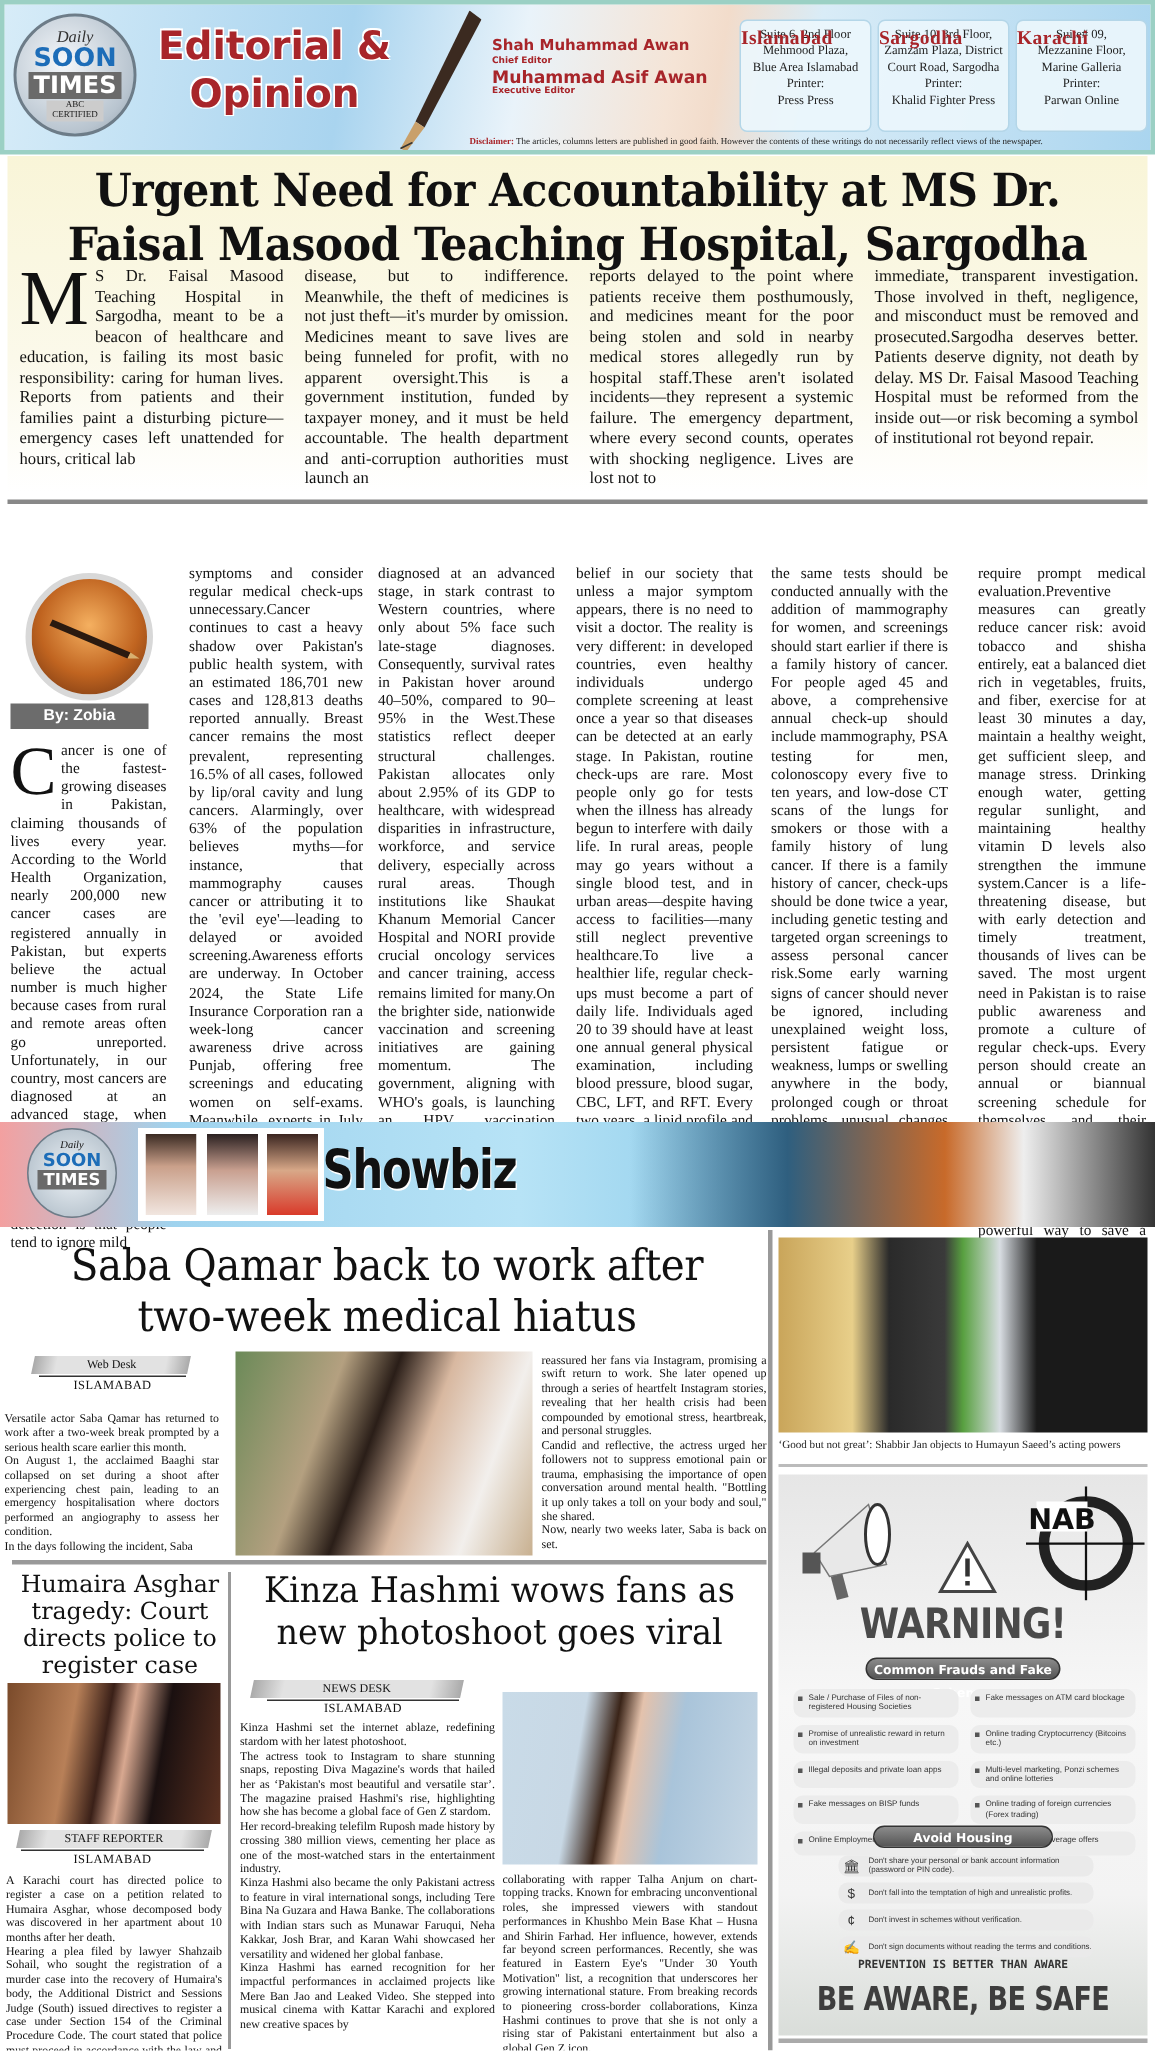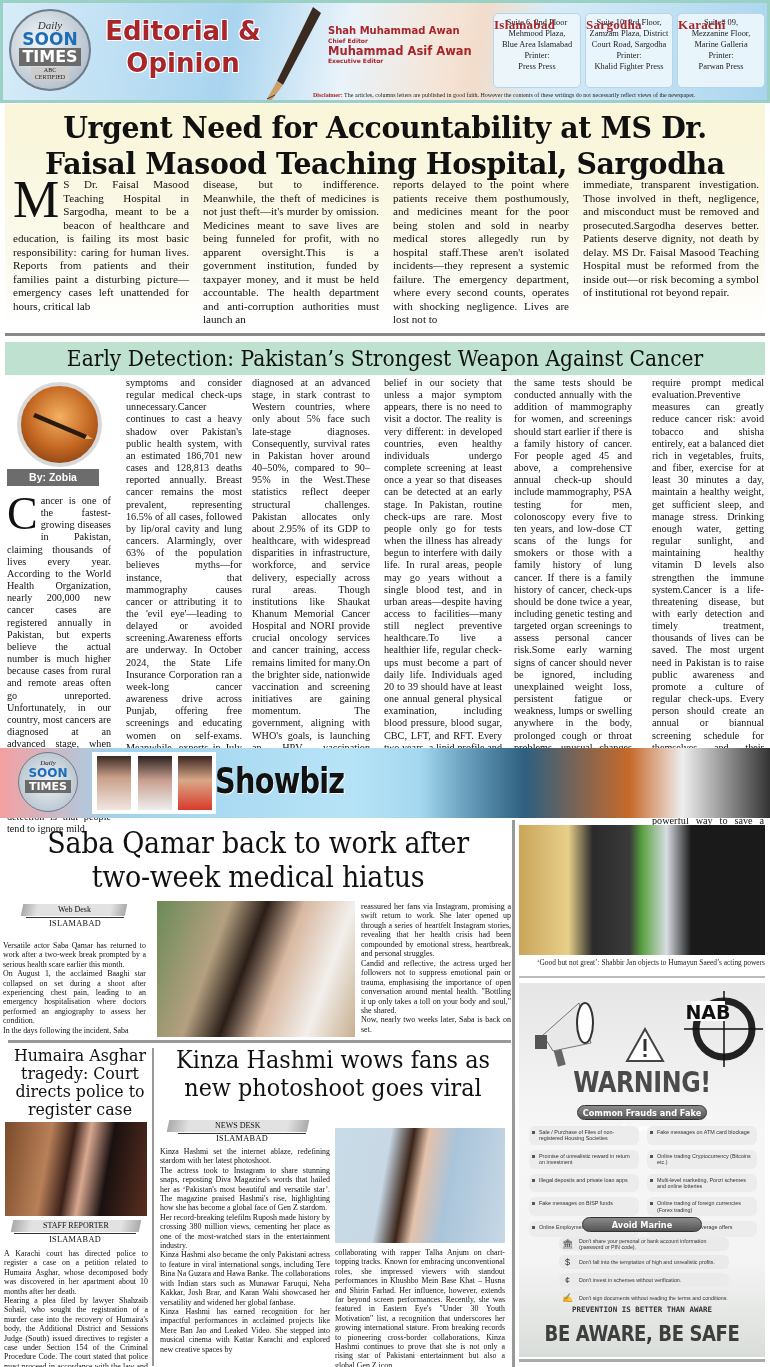--- a/index.html
+++ b/index.html
@@ -52,21 +52,21 @@
 .saba-h{position:absolute;left:8px;top:6px;width:500px;text-align:center;font-family:"DejaVu Serif",serif;font-size:29px;line-height:34px;letter-spacing:-0.3px;transform:scaleX(.93);transform-origin:center}
 .desk{position:absolute;height:12px;background:linear-gradient(90deg,#aaa,#e2e2e2 15%,#e2e2e2 85%,#aaa);text-align:center;font-size:8px;line-height:12px;transform:skewX(-12deg)}
 .desk span{display:inline-block;transform:skewX(12deg)}
 .desk-line{position:absolute;height:1px;background:#333}
 .city{position:absolute;text-align:center;font-size:8.3px;line-height:10px;letter-spacing:.3px}
 .small-txt{position:absolute;font-size:7.9px;line-height:9.4px;text-align:justify}
 .photo{position:absolute;overflow:hidden}
 .vdiv{position:absolute;width:3px;background:#999}
 .hdiv{position:absolute;height:3px;background:#999}
 .sub-h{position:absolute;text-align:center;font-family:"DejaVu Serif",serif;color:#111}
-.caption{position:absolute;font-size:7.4px;line-height:9px;text-align:right;color:#222}
+.caption{position:absolute;font-size:7.4px;line-height:9px;text-align:left;color:#222}
 
 .nab{position:absolute;left:519px;top:983px;width:246px;height:374px;background:linear-gradient(180deg,#e6e6e6 0%,#f7f7f7 40%,#f3f3f3 75%,#d9ddd9 100%);overflow:hidden}
 .warn{position:absolute;left:0;top:83px;width:246px;text-align:center;font-family:"DejaVu Sans",sans-serif;font-weight:bold;font-size:28px;color:#4a4a4a;letter-spacing:-.5px;transform:scaleX(.85)}
 .pill-h{position:absolute;left:50%;transform:translateX(-50%);height:15px;border-radius:8px;background:linear-gradient(180deg,#8b8b8b,#555);color:#fff;font-family:"DejaVu Sans",sans-serif;font-weight:bold;font-size:8.2px;line-height:15px;text-align:center;border:1px solid #333}
 .fraud-grid{position:absolute;left:10px;top:143px;width:228px;display:grid;grid-template-columns:1fr 1fr;gap:5px 8px}
 .fraud{background:#ececec;border-radius:6px;font-family:"Liberation Sans",sans-serif;font-size:5.4px;line-height:6.4px;padding:3px 4px 3px 10px;min-height:16px;position:relative;color:#333}
 .fraud::before{content:"";position:absolute;left:3px;top:5px;width:3px;height:3px;background:#555}
 .avoid-list{position:absolute;left:40px;top:289px;width:170px}
 .avoid{display:flex;align-items:center;gap:6px;background:#eaeaea;border-radius:6px;height:14px;margin-bottom:4px;font-family:"Liberation Sans",sans-serif;font-size:5.3px;line-height:6px;color:#333;padding-left:3px}
 .avoid .ic{width:11px;height:9px;font-size:9px;line-height:9px;text-align:center;color:#333}
@@ -115,39 +115,36 @@
       <div class="ln">Court Road, Sargodha</div>
       <div class="ln">Printer:</div>
       <div class="ln">Khalid Fighter Press</div>
     </div>
     <div class="office" style="left:674px">
       <div class="city">Karachi</div>
       <div class="ln">Suite# 09,</div>
       <div class="ln">Mezzanine Floor,</div>
       <div class="ln">Marine Galleria</div>
       <div class="ln">Printer:</div>
-      <div class="ln">Parwan Press</div>
+      <div class="ln">Parwan Online</div>
     </div>
     <div class="disclaimer"><b>Disclaimer:</b><span> The articles, columns letters are published in good faith. However the  contents of these writings do not necessarily reflect views of the newspaper.</span></div>
   </div>
 
   <div class="editorial">
     <h1 class="edi-h1">Urgent Need for Accountability at MS Dr. Faisal Masood Teaching Hospital, Sargodha</h1>
     <div class="edi-cols">
       <div class="edi-col"><span class="dropcap">M</span><span>S Dr. Faisal Masood Teaching Hospital in Sargodha, meant to be a beacon of healthcare and education, is failing its most basic responsibility: caring for human lives. Reports from patients and their families paint a disturbing picture—emergency cases left unattended for hours, critical lab</span></div>
       <div class="edi-col">disease, but to indifference. Meanwhile, the theft of medicines is not just theft—it's murder by omission. Medicines meant to save lives are being funneled for profit, with no apparent oversight.This is a government institution, funded by taxpayer money, and it must be held accountable. The health department and anti-corruption authorities must launch an</div>
       <div class="edi-col">reports delayed to the point where patients receive them posthumously, and medicines meant for the poor being stolen and sold in nearby medical stores allegedly run by hospital staff.These aren't isolated incidents—they represent a systemic failure. The emergency department, where every second counts, operates with shocking negligence. Lives are lost not to</div>
       <div class="edi-col">immediate, transparent investigation. Those involved in theft, negligence, and misconduct must be removed and prosecuted.Sargodha deserves better. Patients deserve dignity, not death by delay. MS Dr. Faisal Masood Teaching Hospital must be reformed from the inside out—or risk becoming a symbol of institutional rot beyond repair.</div>
     </div>
   </div>
   <div class="rule" style="top:333px"></div>
 
-  <div class="c-band">
-    <h2>Early Detection: Pakistan’s Strongest Weapon Against Cancer</h2>
-  </div>
   <div class="avatar"></div>
   <svg class="pen2" viewBox="0 0 70 40">
     <polygon points="10,8 62,30 60,34 8,12" fill="#2a1a10"></polygon>
     <polygon points="62,30 68,34 60,34" fill="#d8b070"></polygon>
   </svg>
   <div class="byline">By: Zobia Shaheen</div>
 
   <div class="c-cols" style="left:7px;top:495px;width:104px"><span class="c-dropcap">C</span><span>ancer is one of the fastest-growing diseases in Pakistan, claiming thousands of lives every year. According to the World Health Organization, nearly 200,000 new cancer cases are registered annually in Pakistan, but experts believe the actual number is much higher because cases from rural and remote areas often go unreported. Unfortunately, in our country, most cancers are diagnosed at an advanced stage, when treatment becomes more complex, more expensive, and far less effective. The biggest reason for this late detection is that people tend to ignore mild</span></div>
   <div class="c-cols" style="left:126px;width:116px">symptoms and consider regular medical check-ups unnecessary.Cancer continues to cast a heavy shadow over Pakistan's public health system, with an estimated 186,701 new cases and 128,813 deaths reported annually. Breast cancer remains the most prevalent, representing 16.5% of all cases, followed by lip/oral cavity and lung cancers. Alarmingly, over 63% of the population believes myths—for instance, that mammography causes cancer or attributing it to the 'evil eye'—leading to delayed or avoided screening.Awareness efforts are underway. In October 2024, the State Life Insurance Corporation ran a week-long cancer awareness drive across Punjab, offering free screenings and educating women on self-exams. Meanwhile, experts in July 2025 stressed that roughly 40–45% of breast cancer patients in Pakistan are</div>
   <div class="c-cols" style="left:252px;width:118px">diagnosed at an advanced stage, in stark contrast to Western countries, where only about 5% face such late-stage diagnoses. Consequently, survival rates in Pakistan hover around 40–50%, compared to 90–95% in the West.These statistics reflect deeper structural challenges. Pakistan allocates only about 2.95% of its GDP to healthcare, with widespread disparities in infrastructure, workforce, and service delivery, especially across rural areas. Though institutions like Shaukat Khanum Memorial Cancer Hospital and NORI provide crucial oncology services and cancer training, access remains limited for many.On the brighter side, nationwide vaccination and screening initiatives are gaining momentum. The government, aligning with WHO's goals, is launching an HPV vaccination campaign for adolescent girls in 2025, coupled with strengthened cervical cancer screening pathways.There is a common</div>
@@ -241,21 +238,21 @@
       <div class="fraud">Fake messages on ATM card blockage</div>
       <div class="fraud">Promise of unrealistic reward in return on investment</div>
       <div class="fraud">Online trading Cryptocurrency (Bitcoins etc.)</div>
       <div class="fraud">Illegal deposits and private loan apps</div>
       <div class="fraud">Multi-level marketing, Ponzi schemes and online lotteries</div>
       <div class="fraud">Fake messages on BISP funds</div>
       <div class="fraud">Online trading of foreign currencies (Forex trading)</div>
       <div class="fraud">Online Employment / Visa Frauds</div>
       <div class="fraud">Fake insurance coverage offers</div>
     </div>
-    <div class="pill-h" style="top:234px;width:120px">Avoid Marine</div>
+    <div class="pill-h" style="top:234px;width:120px">Avoid Housing</div>
     <div class="avoid-list" style="top:254px">
       <div class="avoid">
           <span class="ic">🏛</span>
           <span>Don't share your personal or bank account information (password or PIN code).</span>
         </div>
       <div class="avoid">
           <span class="ic">$</span>
           <span>Don't fall into the temptation of high and unrealistic profits.</span>
         </div>
       <div class="avoid">

